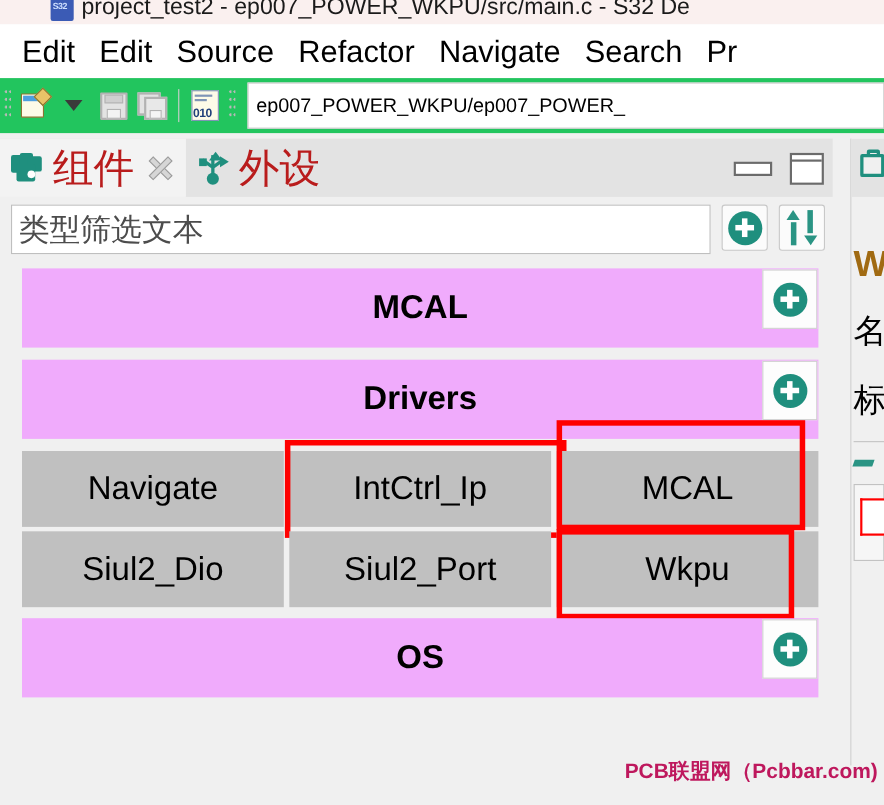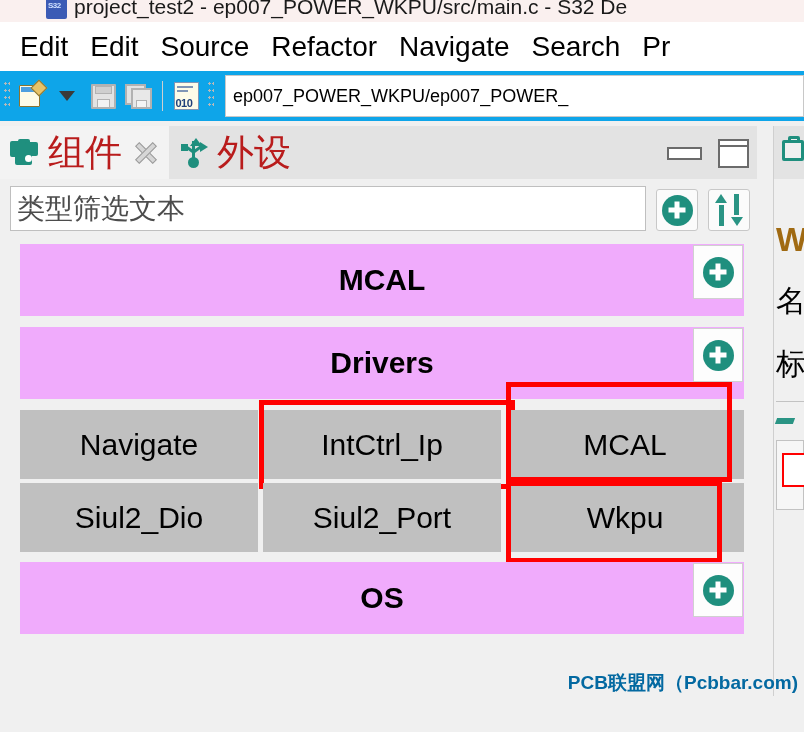--- a/index.html
+++ b/index.html
@@ -43,21 +43,21 @@
   }
   .menu-item {
     font-size: 28px; color: #000; padding: 0 11px;
     cursor: default; line-height: 1;
   }
   .menu-item:first-child { margin-left: 9px; }
 
   
   .toolbar {
     position: absolute; left: 0; top: 71px; width: 804px; height: 50px;
-    background: #0ea5e9;
+    background: #22c55e;
     display: flex; align-items: center; overflow: hidden;
   }
   .grip {
     width: 6px; height: 28px; margin: 0 3px 0 4px; flex: none;
     background-image: radial-gradient(circle at 1.5px 1.5px, #b9b9b9 1.2px, transparent 1.3px);
     background-size: 4px 7px;
   }
   .tb-btn {
     width: 36px; height: 36px; flex: none;
     display: flex; align-items: center; justify-content: center;
@@ -207,21 +207,21 @@
   }
   .btn-min { width: 35px; height: 13px; border: 2px solid #6b6b6b; background: #fff; }
   .btn-max { width: 31px; height: 29px; border: 2px solid #6b6b6b; background: #fff; position: relative; }
   .btn-max::before {
     content: ""; position: absolute; left: 0; top: 4px; right: 0; height: 2px; background: #6b6b6b;
   }
 
   
   .filter-row {
     position: absolute; left: 10px; top: 60px; width: 740px; height: 45px;
-    display: flex; align-items: flex-end;
+    display: flex; align-items: flex-start;
   }
   .filter-input {
     flex: 1; height: 45px; background: #fff; border: 1px solid #bfbfbf;
     display: flex; align-items: center; padding-left: 6px;
   }
   .filter-input .ph { font-size: 28px; color: #4c4c4c; line-height: 1; }
   .sq-btn {
     width: 42px; height: 42px; margin-left: 10px; background: #fbfbfb;
     border: 1px solid #c8c8c8; border-radius: 3px; flex: none;
     display: flex; align-items: center; justify-content: center;
@@ -307,23 +307,23 @@
     margin-top: 16px; height: 70px; border: 1px solid #c2c2c2; background: #f6f6f6;
     position: relative;
   }
   .vr-box .inner {
     position: absolute; left: 5px; top: 12px; width: 24px; height: 34px;
     border: 2px solid #ff0000; border-right: none; background: #fff;
   }
 
   
   .watermark {
-    position: absolute; right: 6px; bottom: 36px;
+    position: absolute; right: 6px; bottom: 18px;
     font-family: "Liberation Sans", sans-serif;
-    font-size: 19px; font-weight: bold; color: #0369a1; white-space: nowrap;
+    font-size: 19px; font-weight: bold; color: #be185d; white-space: nowrap;
   }
   .bottom-strip {
     position: absolute; left: 0; bottom: 0; width: 804px; height: 36px; background: #f0f0f0;
   }
 </style>
 </head>
 <body>
 
 <div id="app">
 

